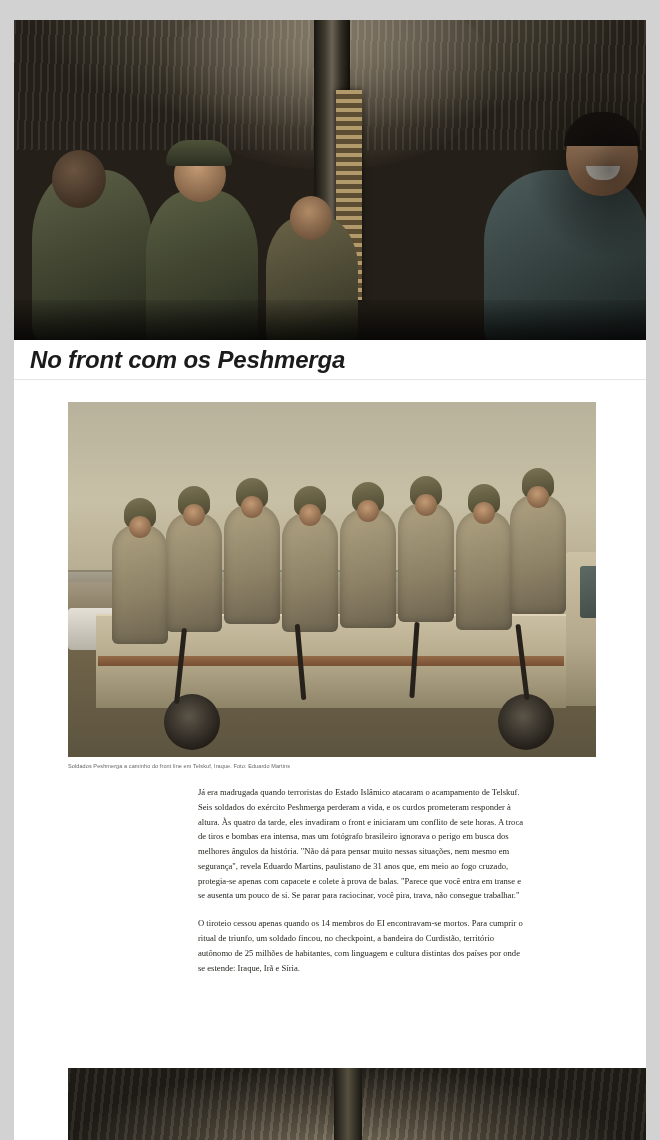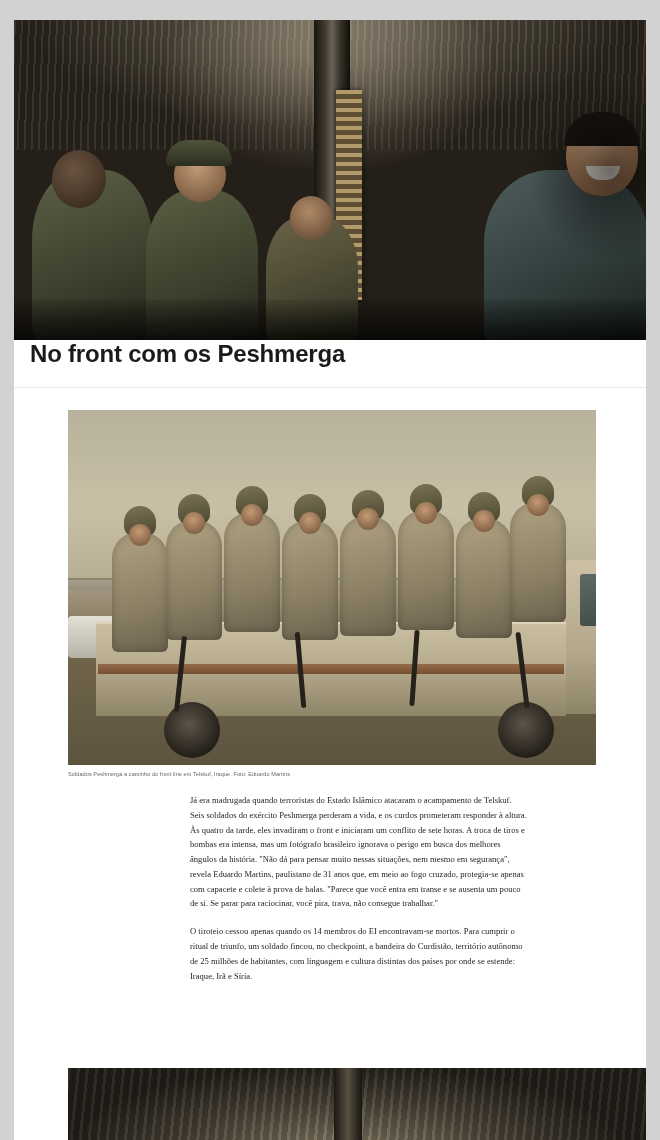--- a/index.html
+++ b/index.html
@@ -107,26 +107,27 @@
   
   .card {
     position: absolute;
     left: 14px;
     top: 340px;
     width: 632px;
     background: #ffffff;
     min-height: 800px;
   }
   .title-bar {
-    height: 48px;
+    height: 40px;
     border-bottom: 1px solid #e6e6e6;
     display: flex;
-    align-items: flex-start;
+    align-items: center;
     padding: 0 16px;
     box-sizing: border-box;
+    font-style: italic;
   }
   .title-bar h1 {
     margin: 0;
     font-size: 24px;
     font-weight: 700;
     color: #1b1b1b;
     letter-spacing: -0.2px;
   }
   .lede {
     margin: 26px 0 0 0;
@@ -233,21 +234,21 @@
   }
 
   .body-copy {
     margin: 16px 118px 0 176px;
     font-family: "Liberation Serif", serif;
     font-size: 8.6px;
     line-height: 1.72;
     color: #25251f;
     text-align: left;
   }
-  .body-copy p { margin: 0 0 13px 0; }
+  .body-copy p { margin: 0 0 13px 8px; }
 
   
   .photo3 {
     position: absolute;
     left: 68px;
     top: 1068px;
     width: 578px;
     height: 72px;
     overflow: hidden;
     background: #35312a;

